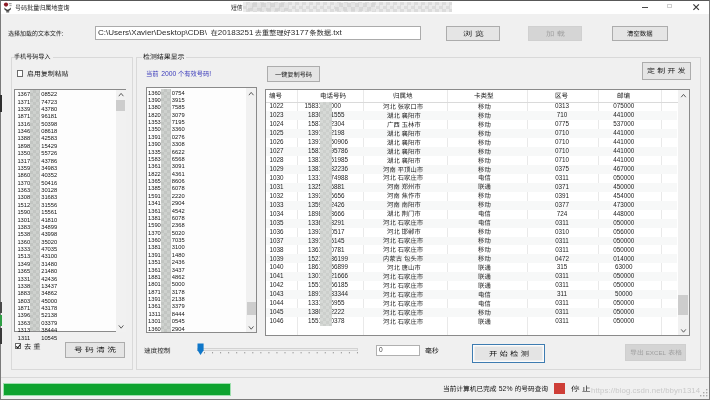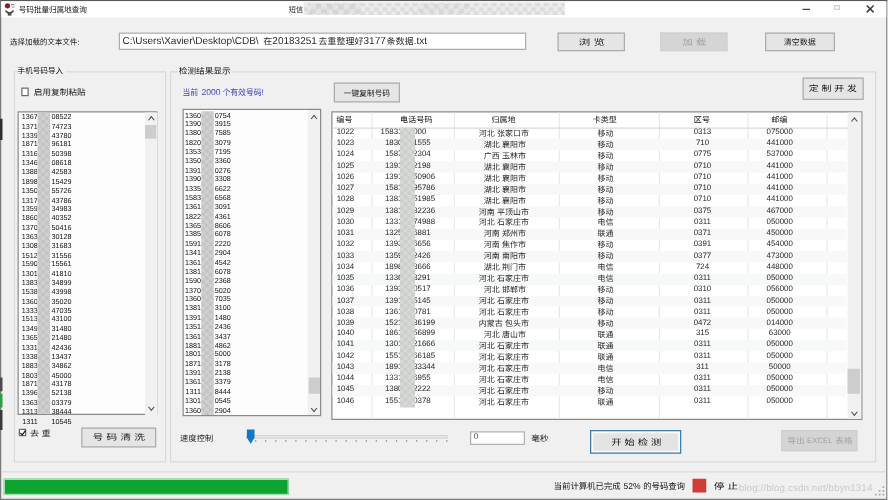--- a/index.html
+++ b/index.html
@@ -723,21 +723,21 @@
     <use href="#u53F7" transform="translate(78.26 6.26) scale(0.00668 -0.00680)" fill="#151515"></use>
     <use href="#u7801" transform="translate(84.95 6.26) scale(0.00668 -0.00680)" fill="#151515"></use>
     <use href="#u67E5" transform="translate(91.63 6.26) scale(0.00668 -0.00680)" fill="#151515"></use>
     <use href="#u8BE2" transform="translate(98.32 6.26) scale(0.00668 -0.00680)" fill="#151515"></use>
   </svg>
 <div class="ab" style="left:553.80px;top:383.30px;width:11.60px;height:11.20px;background:#ce3e37"></div>
 <svg class="t" style="left:570.90px;top:385.16px" width="21.50" height="8.02">
     <use href="#u505C" transform="translate(0.00 6.26) scale(0.00856 -0.00680)" fill="#151515"></use>
     <use href="#u6B62" transform="translate(10.94 6.26) scale(0.00856 -0.00680)" fill="#151515"></use>
   </svg>
-<div class="ab" style="left:591px;top:385.5px;font-size:7.8px;color:#c9c9c9;letter-spacing:0.1px">blog://blog.csdn.net/bbyn1314</div>
+<div class="ab" style="left:591px;top:385.5px;font-size:7.8px;color:#c9c9c9;letter-spacing:0.1px">https://blog.csdn.net/bbyn1314</div>
 <svg class="t" style="left:699.5px;top:388.5px" width="8" height="8">
     <rect x="6" y="0" width="1.4" height="1.4" fill="#a9a9a9"></rect>
     <rect x="3" y="3" width="1.4" height="1.4" fill="#a9a9a9"></rect>
     <rect x="6" y="3" width="1.4" height="1.4" fill="#a9a9a9"></rect>
     <rect x="0" y="6" width="1.4" height="1.4" fill="#a9a9a9"></rect>
     <rect x="3" y="6" width="1.4" height="1.4" fill="#a9a9a9"></rect>
     <rect x="6" y="6" width="1.4" height="1.4" fill="#a9a9a9"></rect>
   </svg>
 <div class="ab" style="left:0.00px;top:95.00px;width:1.60px;height:17.00px;background:#2f2f2f"></div>
 <div class="ab" style="left:0.00px;top:302.00px;width:1.60px;height:11.00px;background:#4a4a4a"></div>

